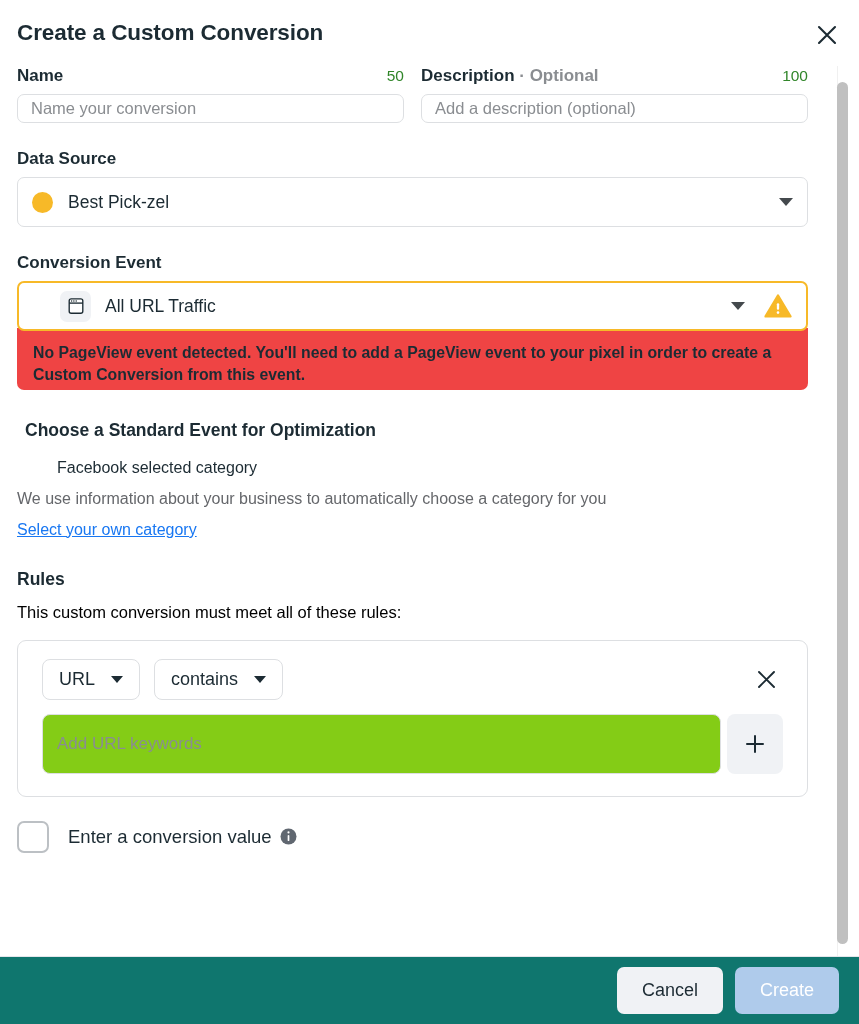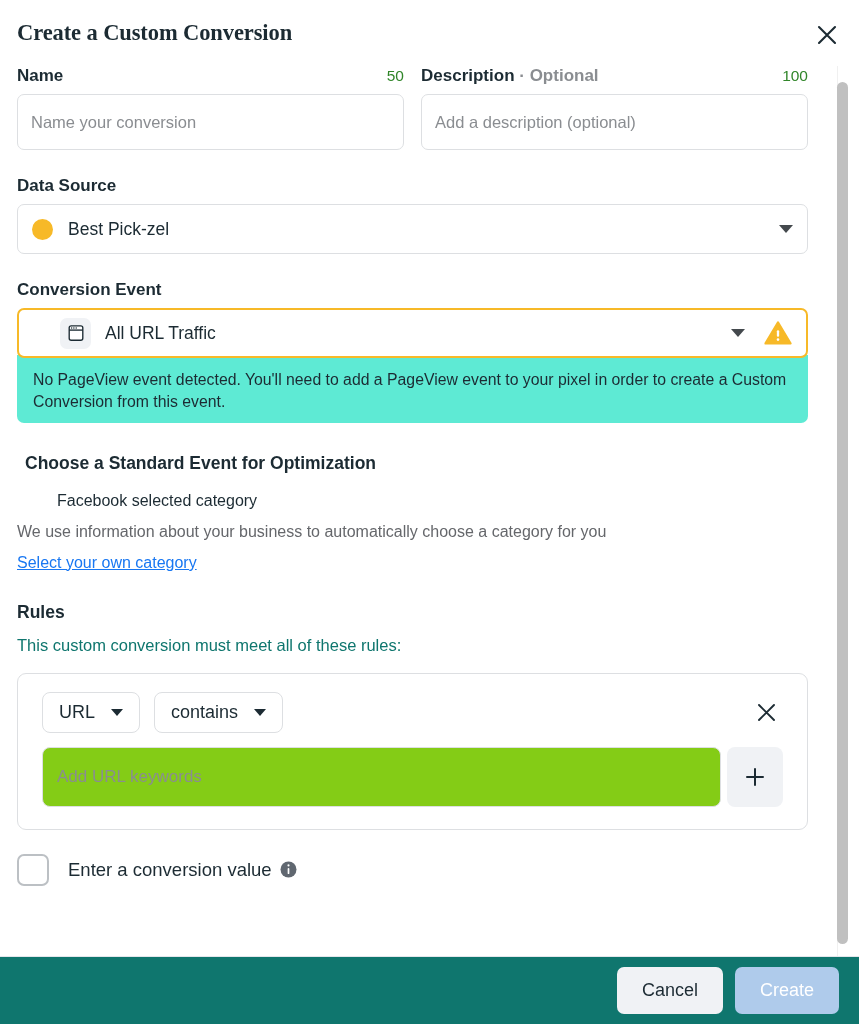--- a/index.html
+++ b/index.html
@@ -16,21 +16,20 @@
     display: flex; flex-direction: column;
   }
 
   
   .header {
     position: relative;
     height: 66px;
     flex: 0 0 66px;
     display: flex; align-items: center;
     padding: 0 17px;
-    font-family: Liberation Serif, serif;
   }
   .header-title {
     font-size: 22.5px;
     font-weight: bold;
     color: #1c2b33;
     letter-spacing: -0.1px;
   }
   .close-btn {
     position: absolute;
     right: 14px; top: 17px;
@@ -91,21 +90,21 @@
     color: #8a8d91;
     font-weight: bold;
   }
   .char-count {
     font-size: 15.5px;
     color: #31862a;
     font-weight: normal;
   }
   .text-input {
     width: 100%;
-    height: 56px;
+    height: 29px;
     border: 1px solid #dddfe2;
     border-radius: 7px;
     background: #fff;
     padding: 0 13px;
     font-size: 16.5px;
     font-family: "Liberation Sans", sans-serif;
     color: #1c2b33;
     outline: none;
   }
   .text-input::placeholder { color: #8a8d91; }
@@ -162,27 +161,28 @@
     display: flex; align-items: center; justify-content: center;
   }
   .warn-tri {
     margin-left: 19px;
     flex: 0 0 auto;
     display: flex; align-items: center;
   }
 
   
   .warn-banner {
-    background: #5eead4;
+    background: #ef4444;
     border-radius: 0 0 7px 7px;
     margin-top: -3px;
-    padding: 14px 16px 10px 16px;
+    padding: 14px 16px 4px 16px;
     font-size: 15.8px;
     line-height: 1.38;
     color: #1c2b33;
+    font-weight: bold;
   }
 
   
   .opt-title {
     font-size: 17.5px;
     font-weight: bold;
     color: #1c2b33;
     margin-left: 8px;
   }
   .opt-sub {
@@ -200,21 +200,21 @@
     text-decoration: underline;
     cursor: pointer;
     display: inline-block;
   }
 
   
   .rules-title {
     font-size: 17.5px; font-weight: bold; color: #1c2b33;
   }
   .rules-sub {
-    font-size: 16.5px; color: #0f766e;
+    font-size: 16.5px; color: #000000;
   }
   .rule-card {
     border: 1px solid #dddfe2;
     border-radius: 9px;
     padding: 18px 24px 22px 24px;
     background: #fff;
   }
   .rule-row1 {
     display: flex; align-items: center;
   }

